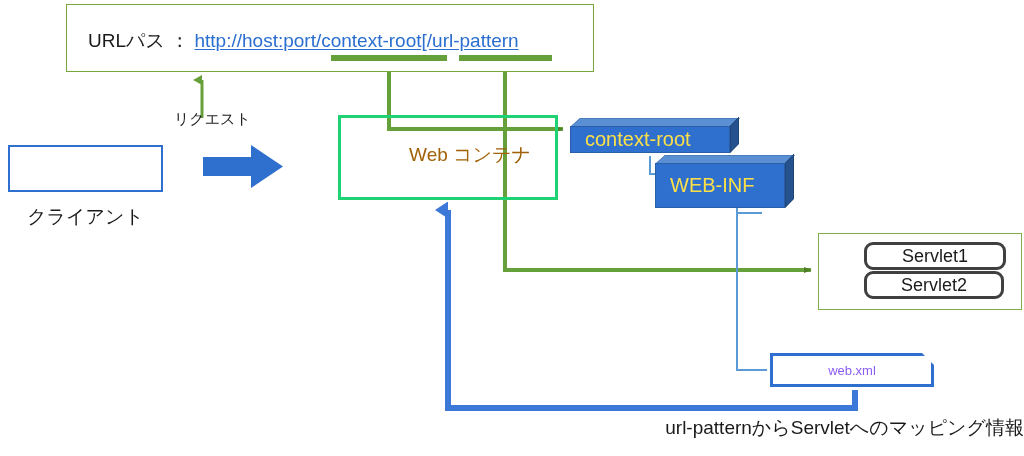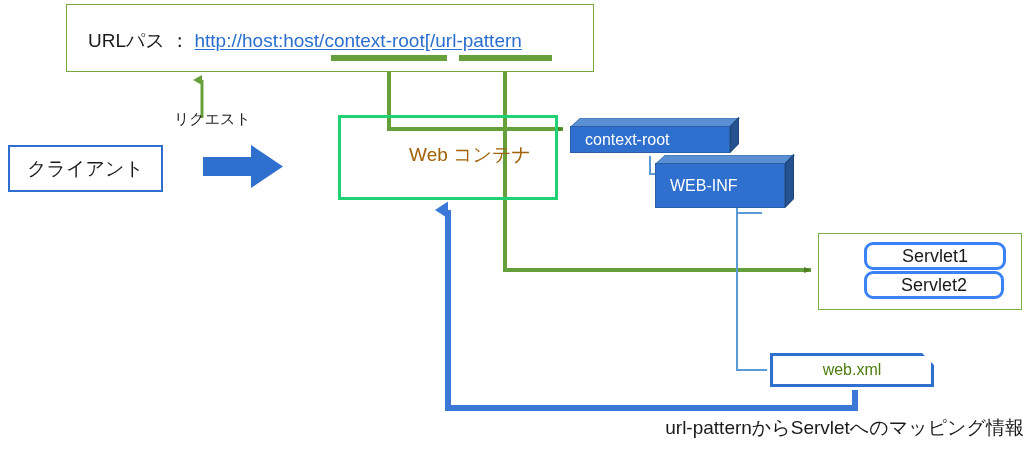--- a/index.html
+++ b/index.html
@@ -51,21 +51,21 @@
   #client-box {
     left: 8px; top: 145px;
     width: 155px; height: 47px;
     border: 2.5px solid #2e6fd0;
     box-sizing: border-box;
     background: #fff;
   }
   #client-label {
     width: 100%; height: 100%;
     display: flex; align-items: center; justify-content: center;
-    font-size: 19px; color: #1a1a1a;
+    font-size: 19px; color: #1a1a1a; margin-top: 48px;
   }
 
   
   #request-label {
     left: 174px; top: 110px;
     font-size: 15px; color: #1a1a1a;
     white-space: nowrap;
   }
 
   
@@ -89,22 +89,22 @@
     position: absolute;
     left: 0; top: 8px;
     width: 100%;
     height: calc(100% - 8px);
     background: #2f6fce;
     border: 1px solid #2a5ea8;
     box-sizing: border-box;
     display: flex;
     align-items: center;
     padding-left: 14px;
-    color: #ffffff;
-    font-size: 16px;
+    color: #fde047;
+    font-size: 20px;
   }
   .folder3d .top {
     position: absolute;
     left: 0; top: 0;
     width: 100%; height: 9px;
     background: #5b8fd4;
     border: 1px solid #4b7cbd;
     box-sizing: border-box;
     transform: skewX(-48deg);
     transform-origin: bottom left;
@@ -127,21 +127,21 @@
 
   
   #servlet-group {
     left: 818px; top: 233px;
     width: 204px; height: 77px;
     border: 1.5px solid #7fae4a;
     box-sizing: border-box;
     background: #fff;
   }
   .servlet-chip {
-    border: 3px solid #3b82f6;
+    border: 3px solid #404040;
     border-radius: 9px;
     background: #ffffff;
     box-sizing: border-box;
     display: flex;
     align-items: center;
     justify-content: center;
     font-size: 18px;
     color: #1a1a1a;
   }
   #servlet-1 { left: 864px; top: 242px; width: 142px; height: 28px; }
@@ -156,21 +156,21 @@
     position: absolute;
     inset: 0;
     background: #ffffff;
     border: 3px solid #2e6fd0;
     box-sizing: border-box;
     clip-path: polygon(0 0, calc(100% - 12px) 0, 100% 12px, 100% 100%, 0 100%);
   }
   #webxml-label {
     position: absolute; inset: 0;
     display: flex; align-items: center; justify-content: center;
-    font-size: 16px; color: #4d7c0f;
+    font-size: 13px; color: #8b5cf6;
   }
 
   
   #caption {
     left: 0; top: 415px;
     width: 1024px;
     text-align: right;
     font-size: 19px;
     color: #1a1a1a;
   }
@@ -230,21 +230,21 @@
     </g>
 
     <g>
       <path d="M855,390 L855,408 L448,408 L448,210" stroke="#3b78d8" stroke-width="6" fill="none" marker-end="url(#arrow-blue-up)"></path>
     </g>
   </svg>
 
   <div class="abs" id="url-box"></div>
   <div class="abs" id="url-text">
     <span>URLパス ：</span>
-    <span id="url-link">http://host:host/context-root[/url-pattern</span>
+    <span id="url-link">http://host:port/context-root[/url-pattern</span>
   </div>
   <div class="abs seg-bar" id="seg-bar-context"></div>
   <div class="abs seg-bar" id="seg-bar-pattern"></div>
 
   <div class="abs" id="client-box">
     <div id="client-label">クライアント</div>
   </div>
 
   <div class="abs" id="request-label">リクエスト</div>
   <svg class="abs" style="left:203px; top:143px; width:82px; height:48px;" viewBox="0 0 82 48">

